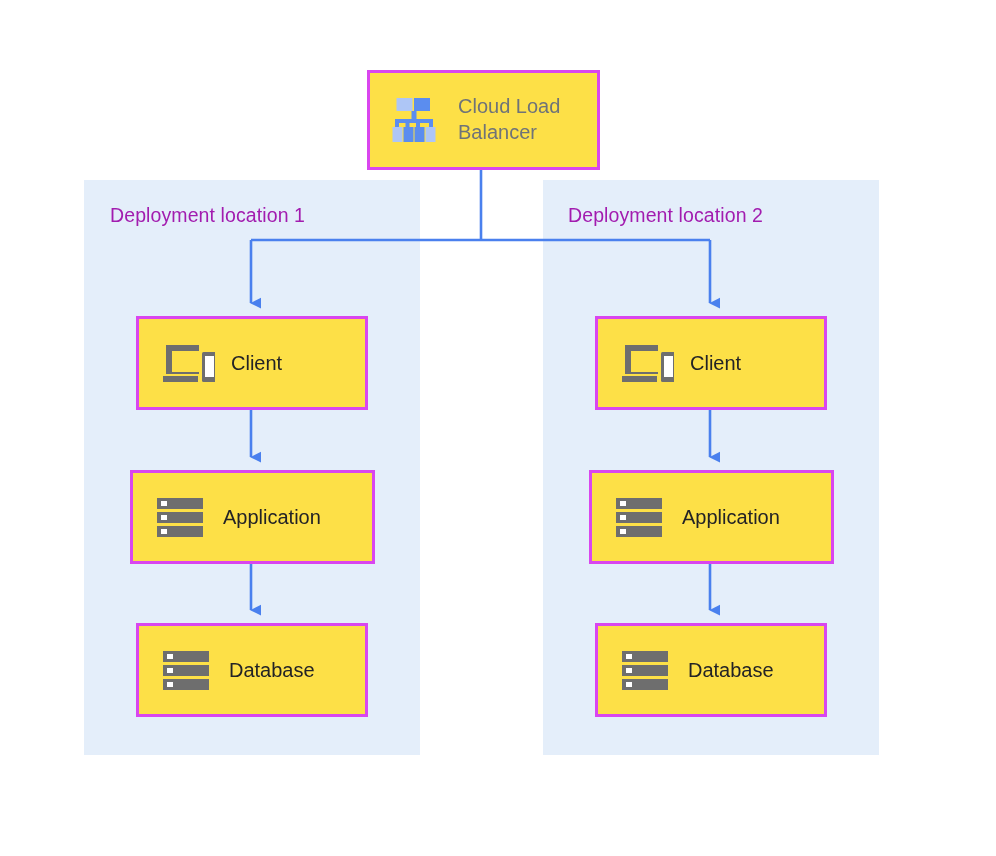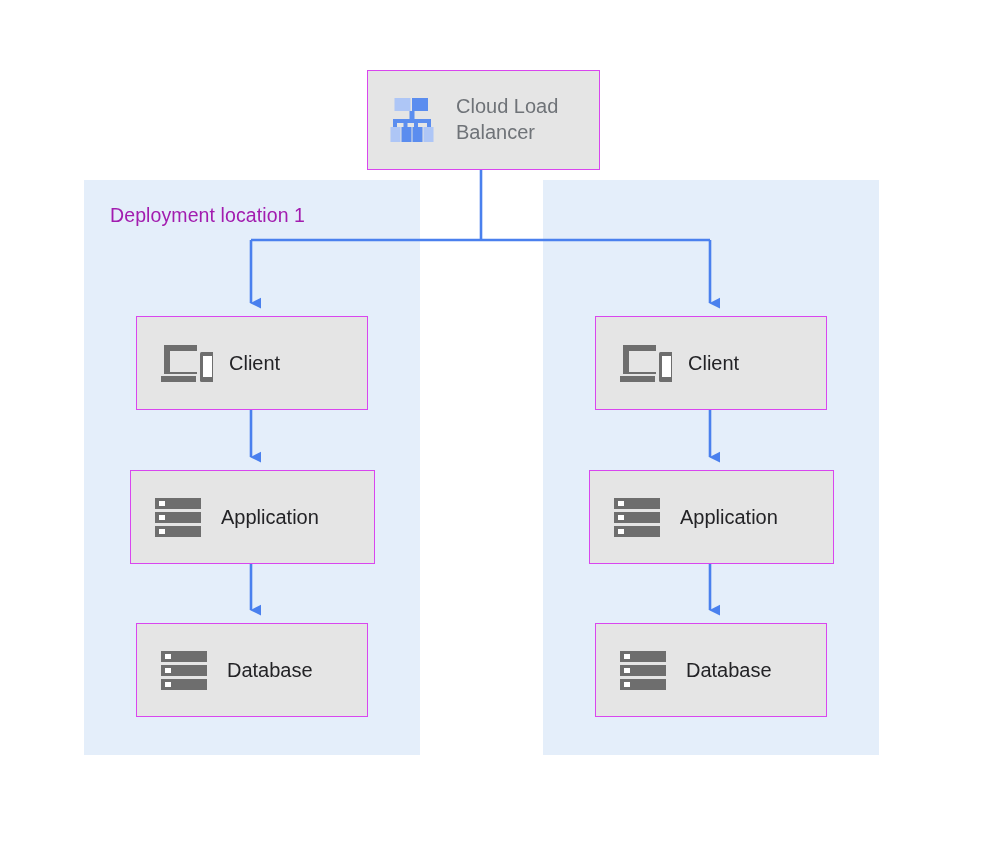--- a/index.html
+++ b/index.html
@@ -34,22 +34,22 @@
     color: #a21caf;
     letter-spacing: 0.1px;
     white-space: nowrap;
   }
   #zone-1-label { left: 110px; }
   #zone-2-label { left: 568px; }
 
   
   .node {
     position: absolute;
-    background: #e5e5e5;
-    border: 1px solid #d946ef;
+    background: #fde047;
+    border: 3px solid #d946ef;
     box-sizing: border-box;
     display: flex;
     align-items: center;
     padding-left: 22px;
   }
   .node .node-label {
     font-size: 20px;
     color: #232326;
     white-space: nowrap;
   }
@@ -90,20 +90,21 @@
 </style>
 </head>
 <body>
 
 <div id="canvas">
 
   <div class="zone" id="zone-1"></div>
   <div class="zone" id="zone-2"></div>
 
   <div class="zone-label" id="zone-1-label">Deployment location 1</div>
+  <div class="zone-label" id="zone-2-label">Deployment location 2</div>
 
   <svg id="connectors" viewBox="0 0 996 856" xmlns="http://www.w3.org/2000/svg">
     <defs>
       <marker id="arrow" viewBox="0 0 12 12" refX="5.6" refY="10.6" markerWidth="12" markerHeight="12" orient="auto" markerUnits="userSpaceOnUse">
         <path d="M 0.4 0.6 L 11.2 0.6 L 5.8 11.4 Z" fill="#4a80ee"></path>
       </marker>
     </defs>
 
     <g stroke="#4a80ee" stroke-width="2.6" fill="none" stroke-linecap="butt">
       <path d="M 481 170 L 481 240"></path>

